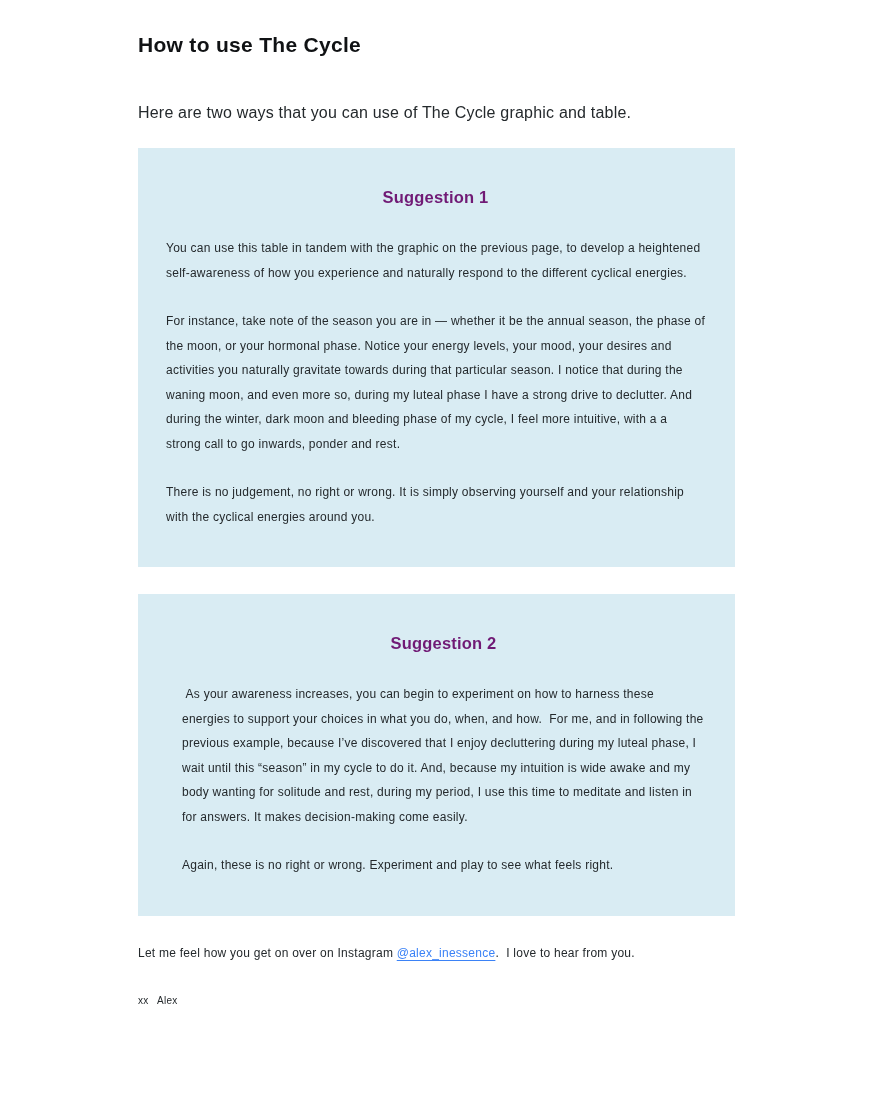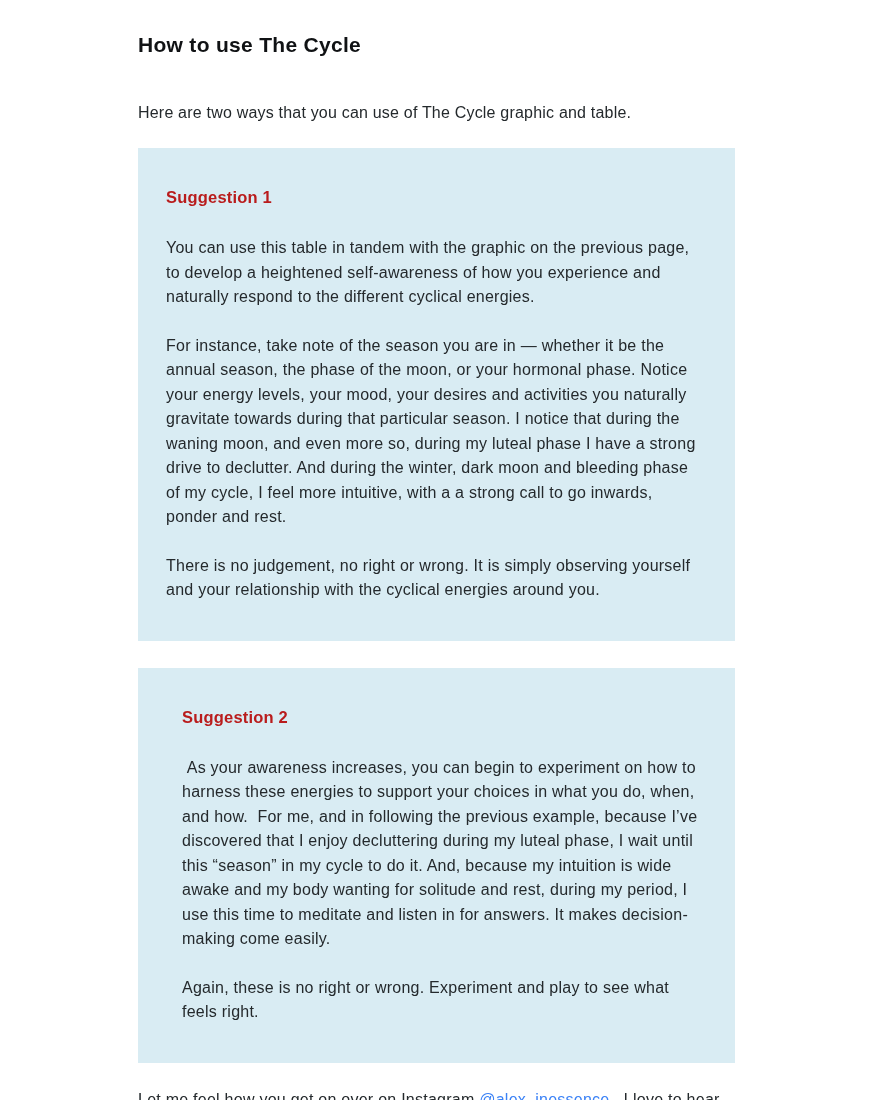--- a/index.html
+++ b/index.html
@@ -40,27 +40,28 @@
   }
   .suggestion-box + .suggestion-box {
     margin-top: 27px;
     padding-left: 44px;
   }
   .suggestion-heading {
     margin: 0 0 30px 0;
     font-size: 16.5px;
     line-height: 18px;
     font-weight: bold;
-    color: #b91c1c;
+    color: #701a75;
     letter-spacing: 0.2px;
+    text-align: center;
   }
   .suggestion-box p,
   .outro {
     margin: 0 0 24px 0;
-    font-size: 16px;
+    font-size: 12px;
     line-height: 24.5px;
     letter-spacing: 0.25px;
     white-space: pre-wrap;
   }
   .suggestion-box p:last-child { margin-bottom: 0; }
   .outro {
     margin: 25px 0 0 0;
   }
   .instagram-link {
     color: #3b82f6;

